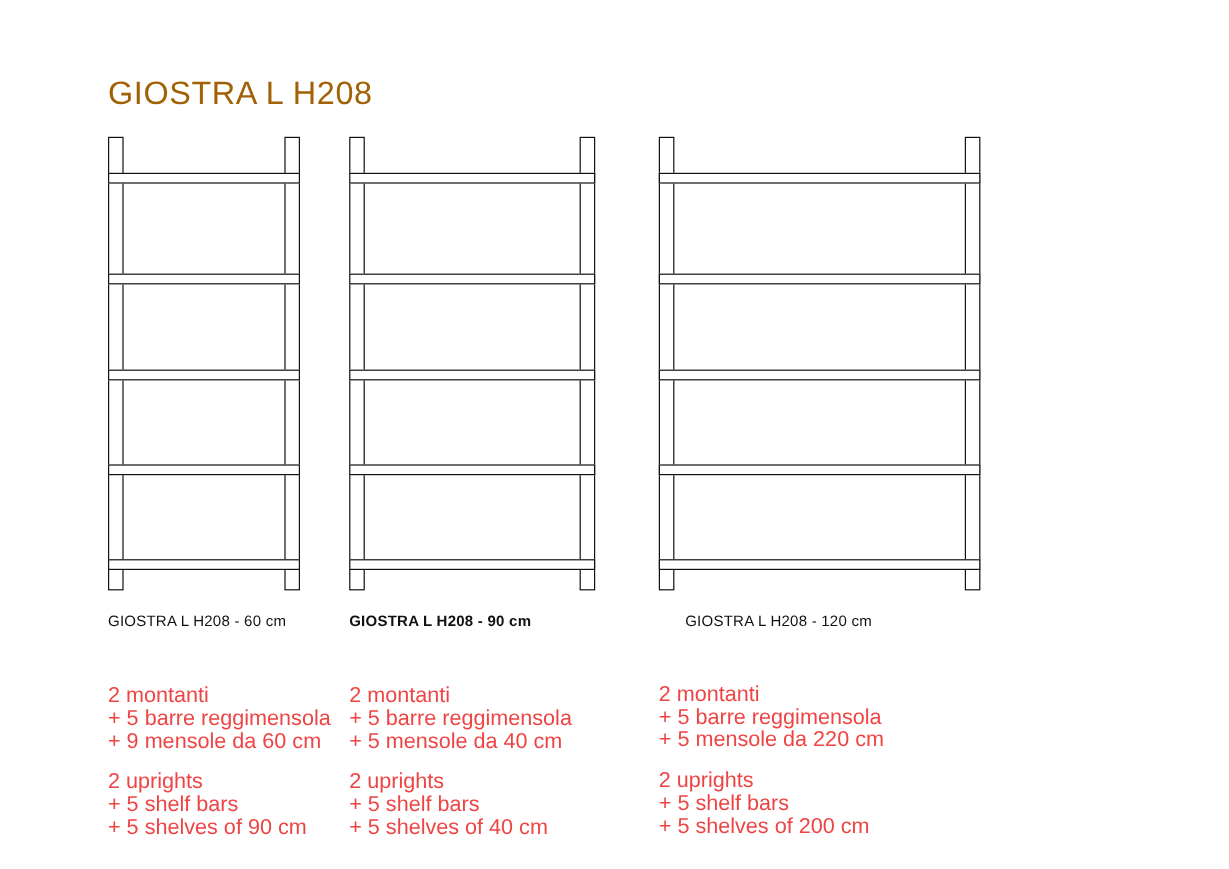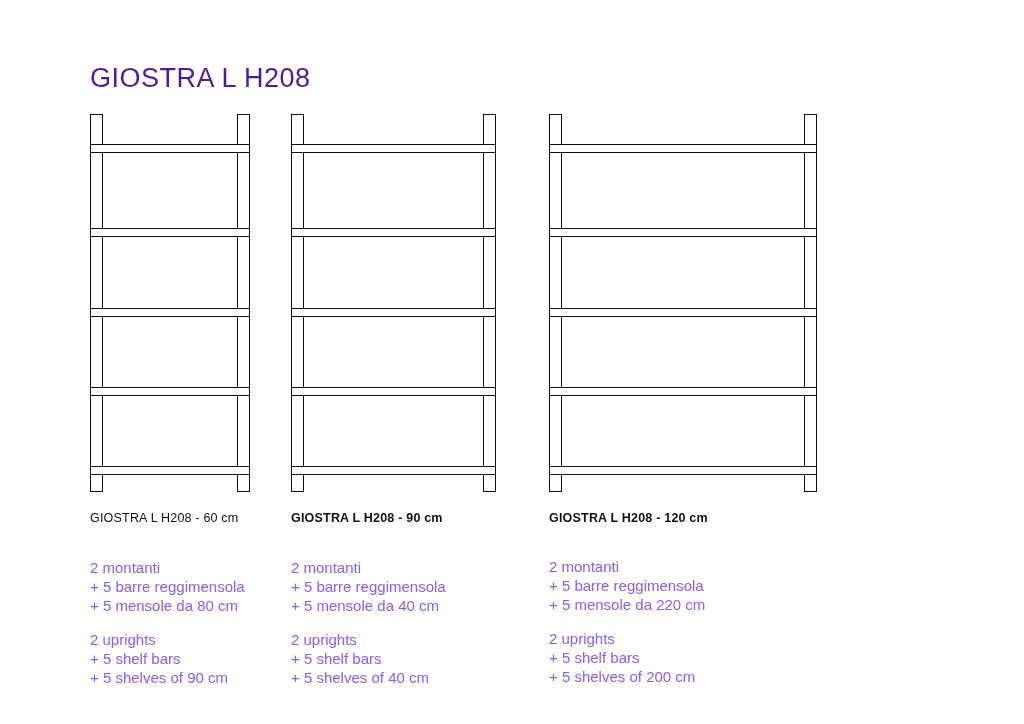--- a/index.html
+++ b/index.html
@@ -16,21 +16,21 @@
     overflow: hidden;
   }
 
   #page-title {
     position: absolute;
     left: 90px;
     top: 45px;
     font-size: 27px;
     font-weight: 400;
     letter-spacing: 0.5px;
-    color: #4c1d95;
+    color: #a16207;
     white-space: nowrap;
   }
 
   .diagram-area {
     position: absolute;
     left: 0;
     top: 0;
     width: 1024px;
     height: 724px;
   }
@@ -55,24 +55,25 @@
   
   .unit-caption {
     position: absolute;
     font-size: 12.5px;
     letter-spacing: 0.2px;
     white-space: nowrap;
     color: #111;
   }
   .spec-block {
     position: absolute;
-    font-size: 15px;
+    font-size: 18px;
     line-height: 19px;
     white-space: nowrap;
-    color: #8b5cf6;
+    color: #ef4444;
+    margin-top: 12px;
   }
   .spec-block .gap {
     display: block;
     height: 15px;
   }
 </style>
 </head>
 <body>
 
 <h1 id="page-title">GIOSTRA L H208</h1>
@@ -106,26 +107,26 @@
     <div class="shelfbar" style="left:0px; top:114px; width:268px; height:9px;"></div>
     <div class="shelfbar" style="left:0px; top:194px; width:268px; height:9px;"></div>
     <div class="shelfbar" style="left:0px; top:273px; width:268px; height:9px;"></div>
     <div class="shelfbar" style="left:0px; top:352px; width:268px; height:9px;"></div>
   </div>
 
 </div>
 
 <div class="unit-caption" style="left:90px; top:511px;text-align:center;">GIOSTRA L H208 - 60 cm</div>
 <div class="unit-caption" style="left:291px; top:511px;font-weight:bold;">GIOSTRA L H208 - 90 cm</div>
-<div class="unit-caption" style="left:549px; top:511px;font-weight:bold;">GIOSTRA L H208 - 120 cm</div>
+<div class="unit-caption" style="left:571px; top:511px;">GIOSTRA L H208 - 120 cm</div>
 
 <div class="spec-block" style="left:90px; top:558px;">
   <div>2 montanti</div>
   <div>+ 5 barre reggimensola</div>
-  <div>+ 5 mensole da 80 cm</div>
+  <div>+ 9 mensole da 60 cm</div>
   <span class="gap"></span>
   <div>2 uprights</div>
   <div>+ 5 shelf bars</div>
   <div>+ 5 shelves of 90 cm</div>
 </div>
 
 <div class="spec-block" style="left:291px; top:558px;">
   <div>2 montanti</div>
   <div>+ 5 barre reggimensola</div>
   <div>+ 5 mensole da 40 cm</div>

